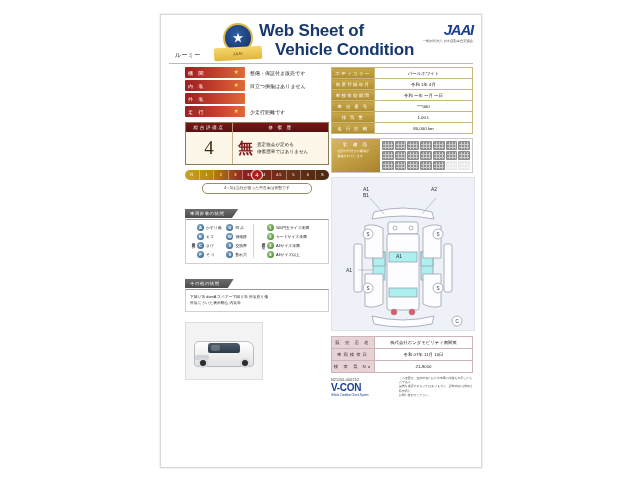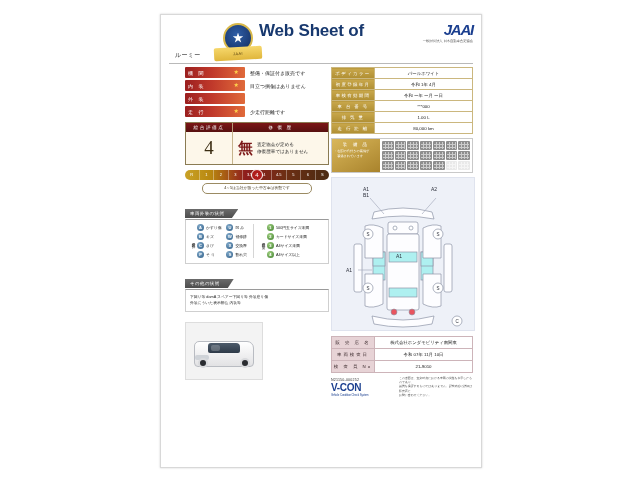--- a/index.html
+++ b/index.html
@@ -222,20 +222,21 @@
 
   <div class="sheet">
 
     <div class="hdr">
       <div class="crest"></div>
       <div class="ribbon">
         <span>JAAI</span>
       </div>
       <div class="title">
         <span>Web Sheet of</span>
+        <span class="l2">Vehicle Condition</span>
       </div>
       <div class="jaai">
         <div class="mark">JAAI</div>
         <div class="sub">一般財団法人 日本自動車査定協会</div>
       </div>
       <div class="model">ルーミー</div>
       <div class="rule"></div>
     </div>
 
     <div class="cols">

